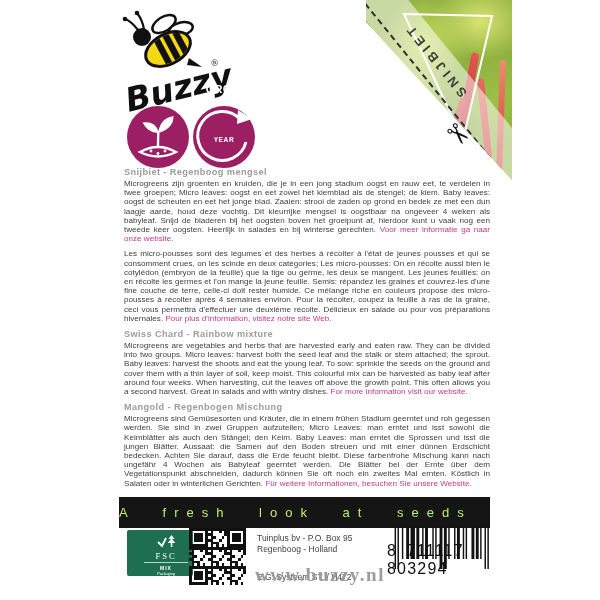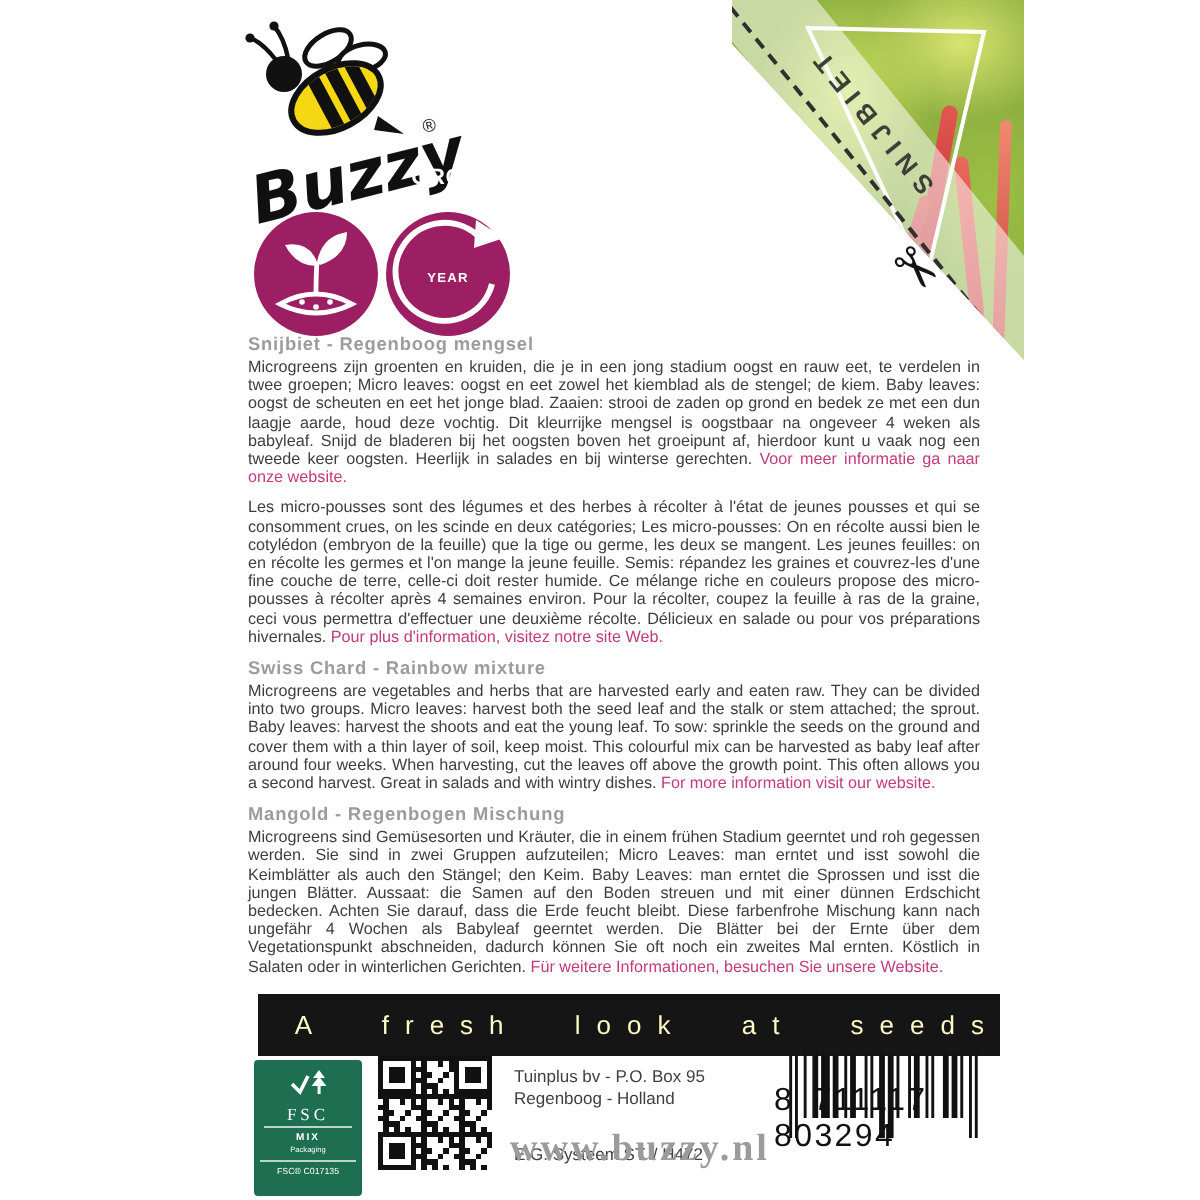--- a/index.html
+++ b/index.html
@@ -51,27 +51,27 @@
 
   
   .textcol{position:absolute;left:124px;top:167px;width:366px;color:#3e3e3e;}
   .sec{margin-bottom:6px;}
   .sec h3{margin:0 0 1px 0;font-size:9.2px;font-weight:bold;color:#9c9c9c;
       letter-spacing:.4px;line-height:11px;}
   .sec p{margin:0;font-size:8.1px;line-height:9.2px;text-align:justify;}
   .sec .link{color:#c23a7d;}
 
   
-  .banner{position:absolute;left:129px;top:497px;width:371px;height:31px;background:#151515;
-      color:#fef9c3;display:flex;align-items:center;justify-content:flex-end;}
+  .banner{position:absolute;left:119px;top:497px;width:371px;height:31px;background:#151515;
+      color:#bef264;display:flex;align-items:center;justify-content:flex-start;}
   .banner span{font-size:13px;letter-spacing:8px;word-spacing:16px;white-space:nowrap;}
 
   
-  .fsc{position:absolute;left:127px;top:530px;width:54px;height:68px;background:#1e6e52;
-      border-radius:2px;color:#fff;text-align:center;overflow:hidden;}
+  .fsc{position:absolute;left:127px;top:530px;width:54px;height:46px;background:#1e6e52;
+      border-radius:2px;color:#fff;text-align:center;overflow:hidden;padding-left:12px;}
   .fsc .treecheck{margin-top:3px;}
   .fsc .fsc-word{font-family:"Liberation Serif",serif;font-size:8.5px;letter-spacing:2px;
       line-height:8px;margin-top:-1px;}
   .fsc .mix{font-size:5px;font-weight:bold;letter-spacing:1px;line-height:7px;margin-top:2px;
       border-top:1px solid rgba(255,255,255,.7);padding-top:2px;margin-left:5px;margin-right:5px;}
   .fsc .pkg{font-size:3.8px;line-height:5px;}
   .fsc .lic{font-size:4.4px;line-height:7px;border-top:1px solid rgba(255,255,255,.7);
       margin:2px 3px 0 3px;padding-top:1px;}
   .qr{position:absolute;left:189px;top:528px;width:57px;height:57px;}
   .addr{position:absolute;left:257px;top:533px;width:130px;color:#3f3f3f;font-size:8.5px;

